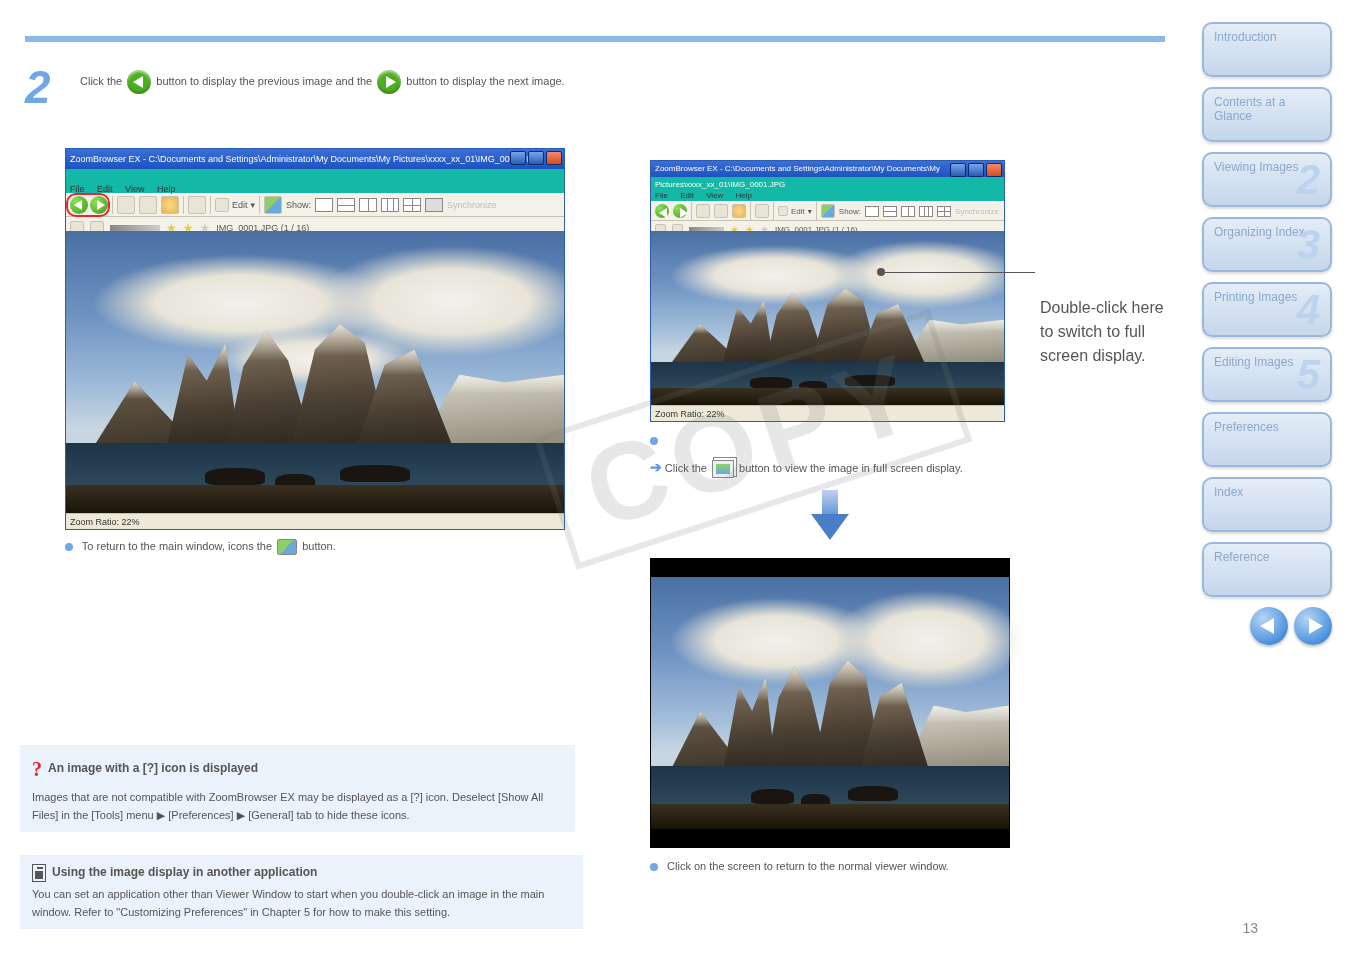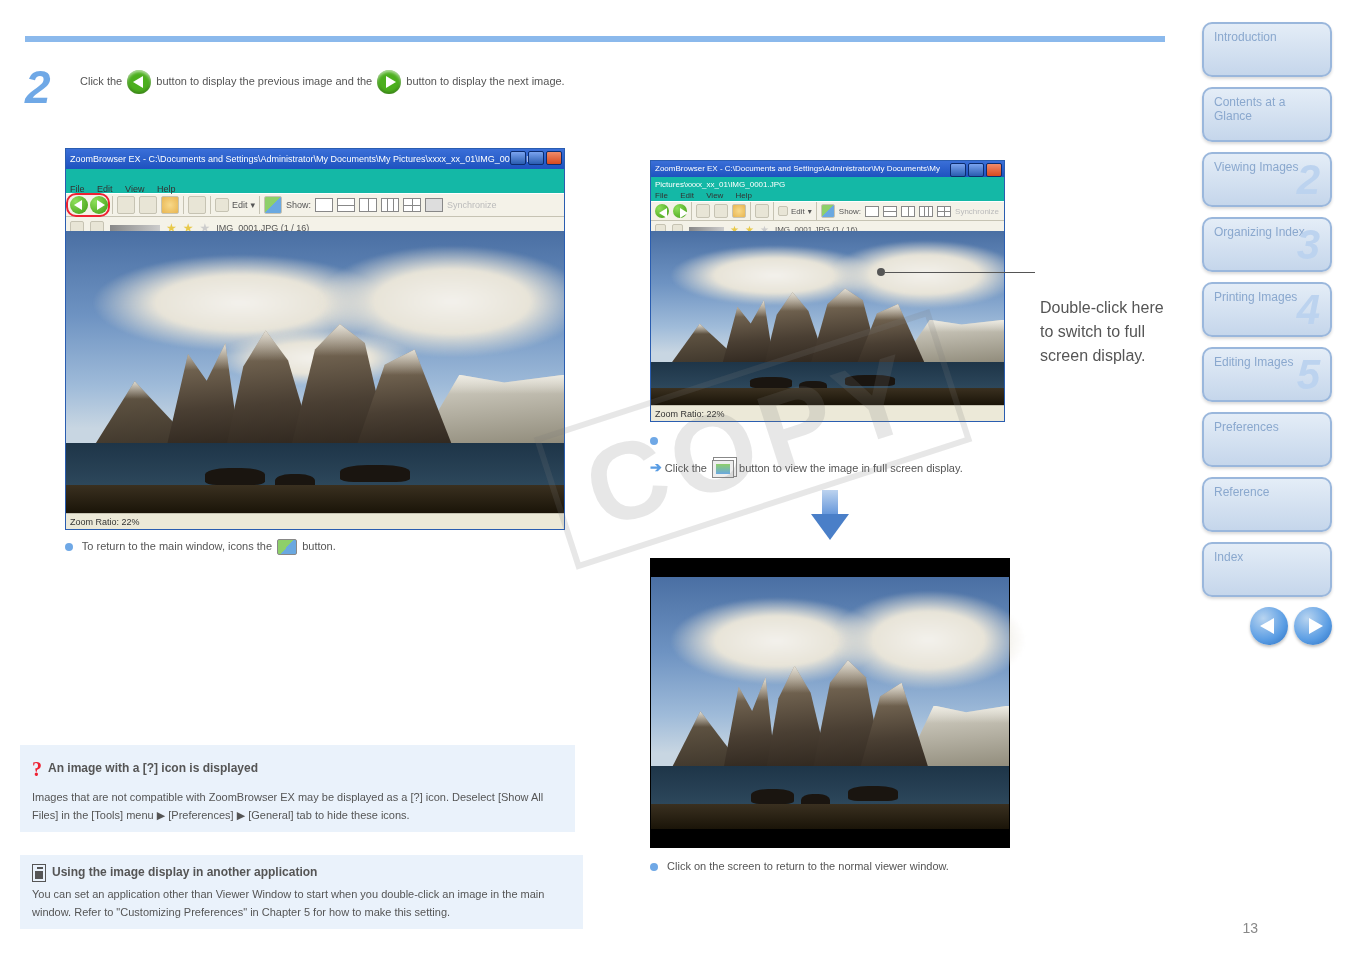--- a/index.html
+++ b/index.html
@@ -384,24 +384,24 @@
         <div class="num dim">4</div>
       </div>
       <div class="sidebtn">
         <div class="lbl">Editing Images</div>
         <div class="num dim">5</div>
       </div>
       <div class="sidebtn">
         <div class="lbl">Preferences</div>
       </div>
       <div class="sidebtn">
+        <div class="lbl">Index</div>
+      </div>
+      <div class="sidebtn">
         <div class="lbl">Reference</div>
-      </div>
-      <div class="sidebtn">
-        <div class="lbl">Index</div>
       </div>
     </div>
   <div class="circ-btns">
     <span class="circ prev"></span>
     <span class="circ next"></span>
   </div>
   <div style="text-align:right;">
     <span class="circ back"></span>
   </div>
 </div>

